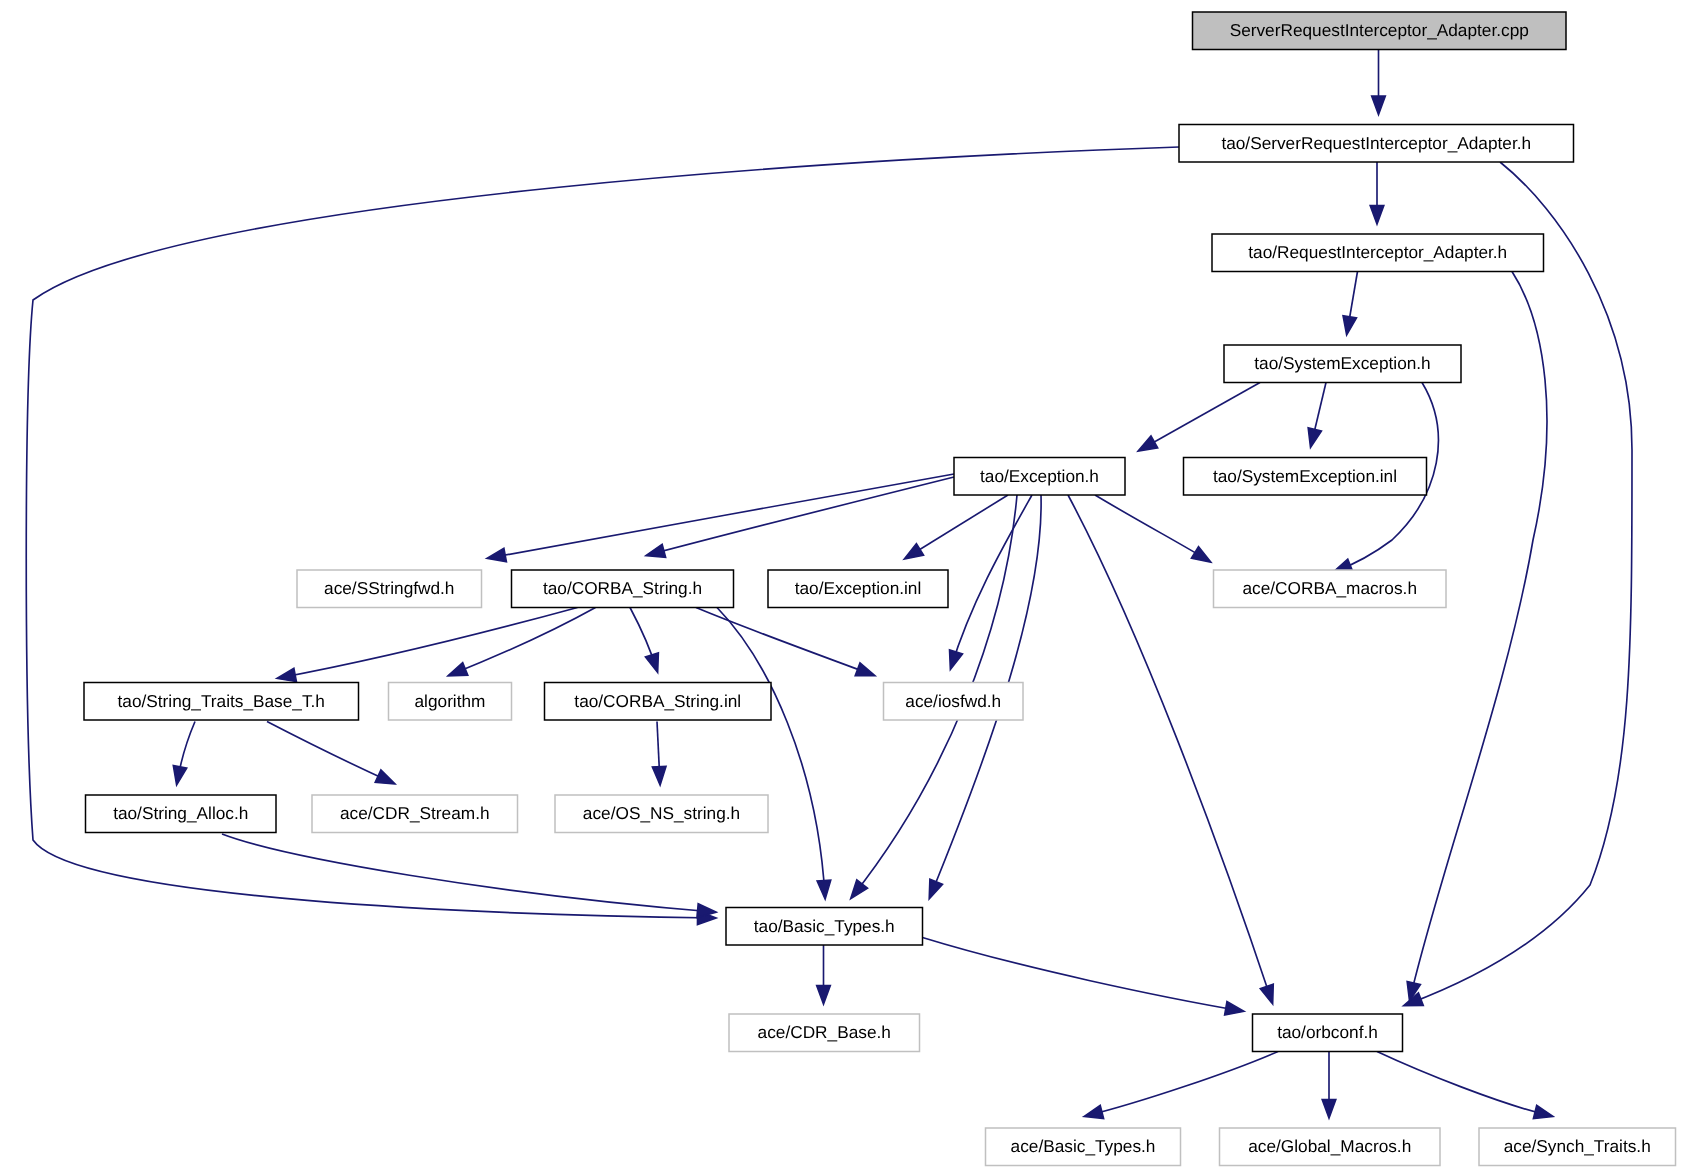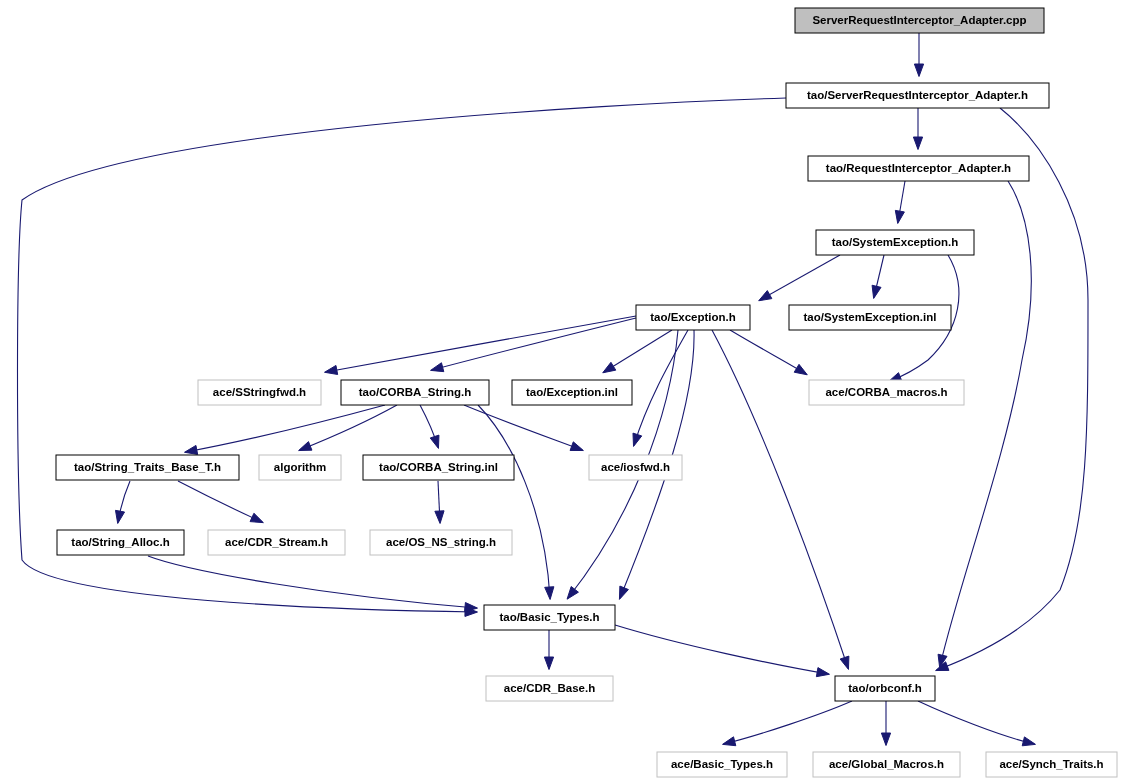--- a/index.html
+++ b/index.html
@@ -10,21 +10,20 @@
   body {
     width: 1121px;
     height: 784px;
     font-family: "Liberation Sans", sans-serif;
     overflow: hidden;
   }
   #graph-root {
     position: relative;
     width: 1121px;
     height: 784px;
-    font-weight: bold;
   }
   svg#graph-svg {
     position: absolute;
     top: 0;
     left: 0;
     width: 1121px;
     height: 784px;
     display: block;
   }
   .node-box {

